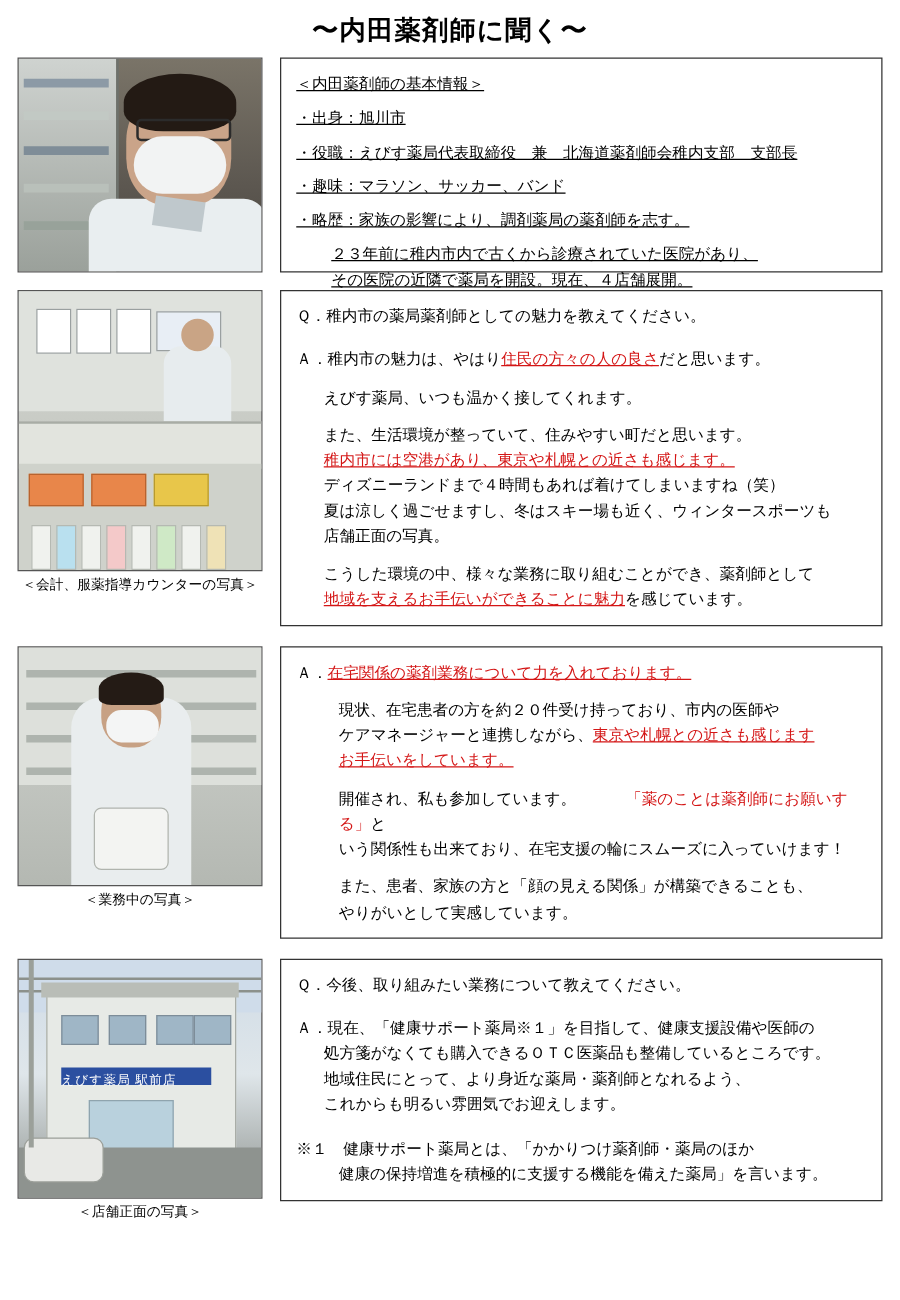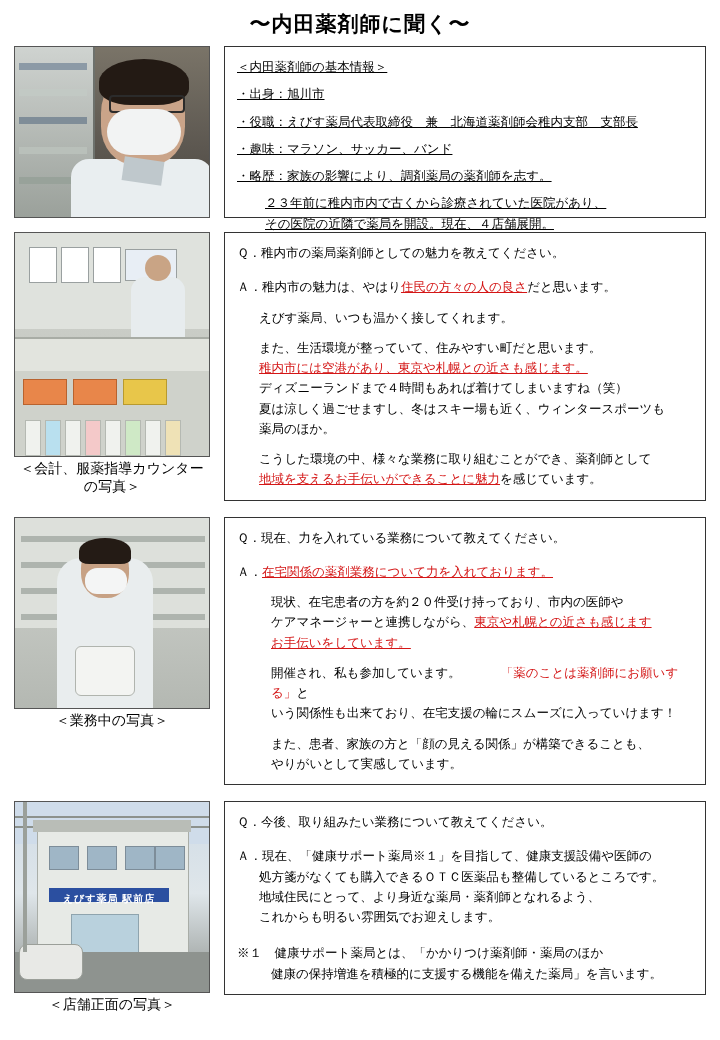--- a/index.html
+++ b/index.html
@@ -40,21 +40,21 @@
     flex: 0 0 196px;
   }
   .photo {
     width: 196px;
     border: 1px solid #555;
     box-sizing: border-box;
     position: relative;
     overflow: hidden;
   }
   .photo-caption {
-    font-size: 14px;
+    font-size: 11px;
     text-align: center;
     margin-top: 3px;
     color: #000;
   }
   
   .ph1 { height: 172px; background: linear-gradient(180deg,#7a7468 0%, #5c5750 60%, #48443e 100%); }
   .ph1 .shelf { position:absolute; left:0; top:0; width:78px; height:172px; background:linear-gradient(180deg,#cfd3d0,#9aa09a); border-right:2px solid #6d716c;}
   .ph1 .shelf .bar { position:absolute; left:4px; width:68px; height:7px; background:#8c9aa6; }
   .ph1 .shelf .bar:nth-child(1){ top:16px;}
   .ph1 .shelf .bar:nth-child(2){ top:42px; background:#c2c9c4;}
@@ -92,21 +92,21 @@
   .ph3 .hair2{ position:absolute; left:64px; top:20px; width:52px; height:26px; border-radius:50% 50% 20% 20%; background:#241b15;}
   .ph3 .mask2{ position:absolute; left:70px; top:50px; width:42px; height:26px; border-radius:12px; background:#f4f5f5;}
   .ph3 .dev{ position:absolute; left:60px; top:128px; width:58px; height:48px; background:#f3f4f2; border:1px solid #b0b4ae; border-radius:6px;}
   
   .ph4 { height: 192px; background: linear-gradient(180deg,#cfdbe6 0%, #dfe6ea 48%, #8f9490 100%); }
   .ph4 .sky{ position:absolute; left:0; top:0; width:196px; height:42px; background:#cfdcea;}
   .ph4 .bld{ position:absolute; left:22px; top:22px; width:150px; height:128px; background:#e7eae6; border:1px solid #a9ada7;}
   .ph4 .roof{ position:absolute; left:18px; top:18px; width:158px; height:12px; background:#b9bdb7;}
   .ph4 .win{ position:absolute; width:28px; height:22px; background:#9fb6c6; border:1px solid #7d8d99;}
   .ph4 .w1{left:34px; top:44px;} .ph4 .w2{left:72px; top:44px;} .ph4 .w3{left:110px; top:44px;} .ph4 .w4{left:140px; top:44px;}
-  .ph4 .sign{ position:absolute; left:34px; top:86px; width:120px; height:14px; background:#2b4fa0; color:#fff; font-size:10px; text-align:center; line-height:22px; letter-spacing:1px;font-weight:bold;}
+  .ph4 .sign{ position:absolute; left:34px; top:86px; width:120px; height:14px; background:#2b4fa0; color:#fff; font-size:10px; line-height:22px; letter-spacing:1px;}
   .ph4 .door{ position:absolute; left:56px; top:112px; width:66px; height:38px; background:#b9d1dd; border:1px solid #8fa4ae;}
   .ph4 .road{ position:absolute; left:0; top:150px; width:196px; height:42px; background:#8e938f;}
   .ph4 .car{ position:absolute; left:4px; top:142px; width:62px; height:34px; background:#e8e9e6; border:1px solid #9b9f99; border-radius:8px;}
   .ph4 .pole{ position:absolute; left:8px; top:0px; width:4px; height:150px; background:#9ba09a;}
   .ph4 .wire{ position:absolute; left:0; top:14px; width:196px; height:2px; background:#8c918c;}
   .ph4 .wire2{ position:absolute; left:0; top:24px; width:196px; height:2px; background:#8c918c;}
   
   .box {
     border: 1px solid #333;
     box-sizing: border-box;
@@ -197,21 +197,21 @@
     <div class="box qa-box">
       <p class="q">Ｑ．稚内市の薬局薬剤師としての魅力を教えてください。</p>
       <p>
         <span>Ａ．</span><span>稚内市の魅力は、やはり</span><span class="red-u">住民の方々の人の良さ</span><span>だと思います。</span>
       </p>
       <p class="indent1">えびす薬局、いつも温かく接してくれます。</p>
       <p class="indent1" style="margin-bottom:0">また、生活環境が整っていて、住みやすい町だと思います。</p>
       <p class="indent1 red-u" style="margin-bottom:0">稚内市には空港があり、東京や札幌との近さも感じます。</p>
       <p class="indent1" style="margin-bottom:0">ディズニーランドまで４時間もあれば着けてしまいますね（笑）</p>
       <p class="indent1" style="margin-bottom:0">夏は涼しく過ごせますし、冬はスキー場も近く、ウィンタースポーツも</p>
-      <p class="indent1">薬局のほか。</p>
+      <p class="indent1">店舗正面の写真。</p>
       <p class="indent1" style="margin-bottom:0">こうした環境の中、様々な業務に取り組むことができ、薬剤師として</p>
       <p class="indent1">
         <span class="red-u">地域を支えるお手伝いができることに魅力</span><span>を感じています。</span>
       </p>
     </div>
   </div>
 
   <div class="row block3">
     <div class="photo-col">
       <div class="photo ph3">
@@ -223,21 +223,20 @@
         <div class="man"></div>
         <div class="face"></div>
         <div class="hair2"></div>
         <div class="mask2"></div>
         <div class="dev"></div>
       </div>
       <div class="photo-caption">＜業務中の写真＞</div>
     </div>
 
     <div class="box qa-box">
-      <p class="q">Ｑ．現在、力を入れている業務について教えてください。</p>
       <p>
         <span>Ａ．</span><span class="red-u">在宅関係の薬剤業務について力を入れております。</span>
       </p>
       <p class="indent2" style="margin-bottom:0">現状、在宅患者の方を約２０件受け持っており、市内の医師や</p>
       <p class="indent2" style="margin-bottom:0">
         <span>ケアマネージャーと連携しながら、</span><span class="red-u">東京や札幌との近さも感じます</span>
       </p>
       <p class="indent2 red-u">お手伝いをしています。</p>
       <p class="indent2" style="margin-bottom:0">
         <span>開催され、私も参加しています。</span><span class="red">「薬のことは薬剤師にお願いする」</span><span>と</span>

